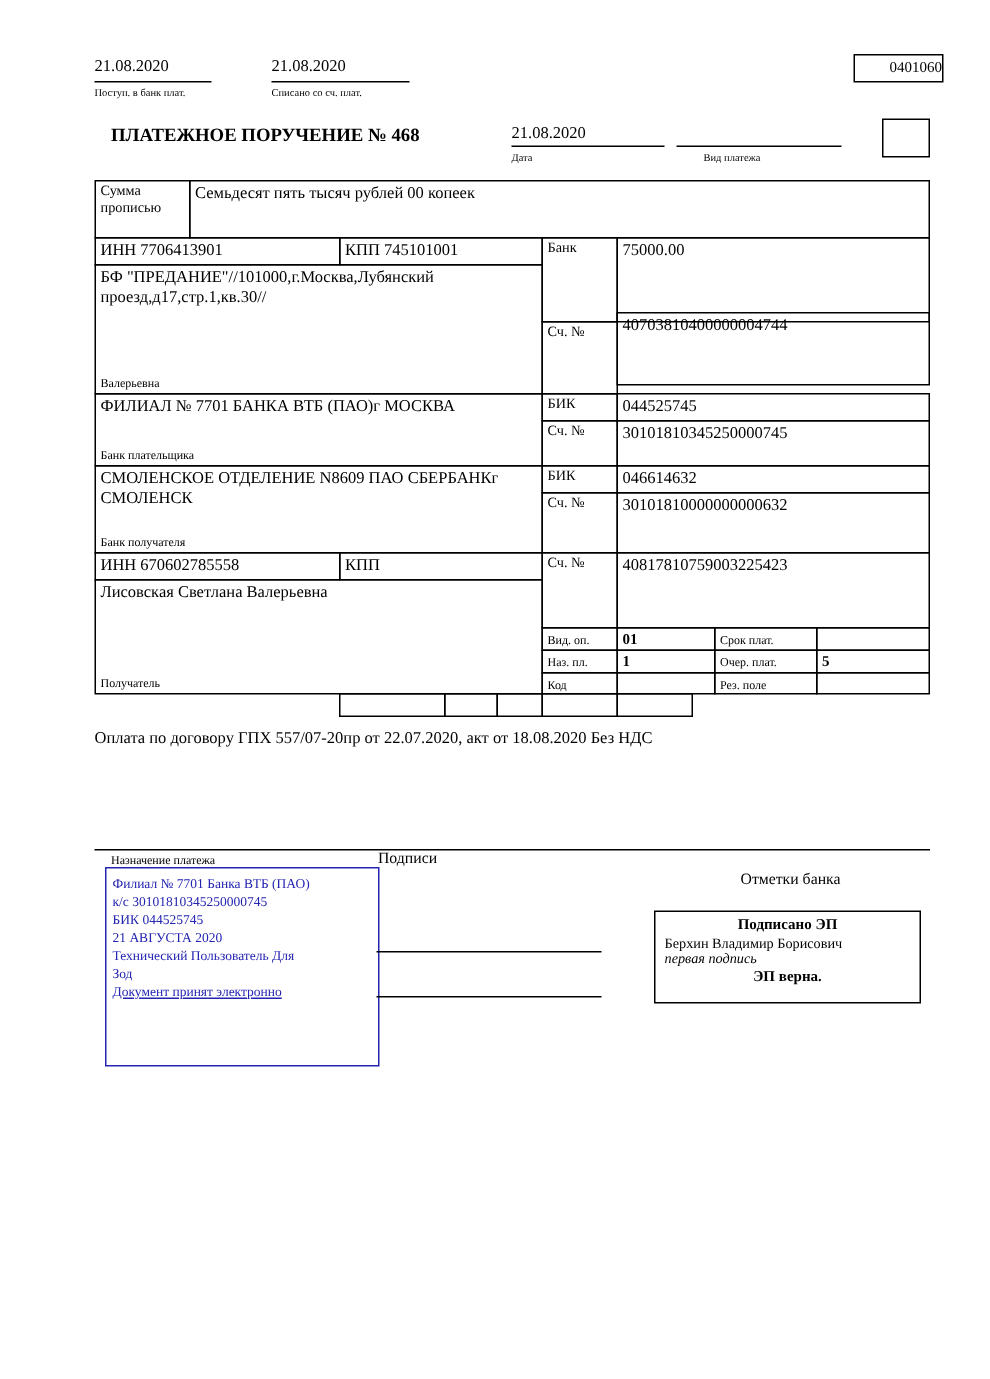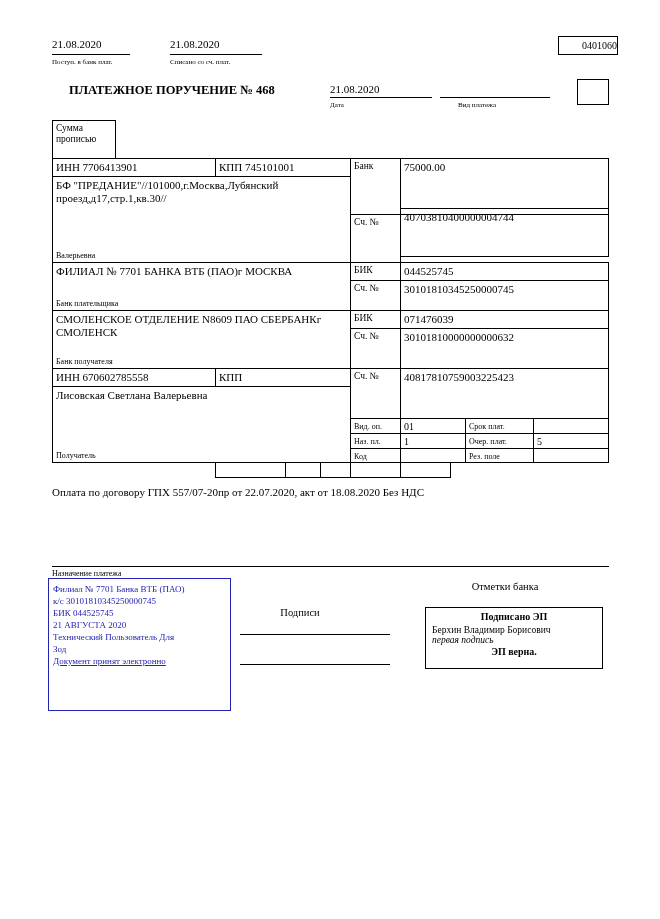--- a/index.html
+++ b/index.html
@@ -1,41 +1,41 @@
 <!DOCTYPE html>
 <html><head>
 <meta charset="utf-8">
 <style>
   * { margin:0; padding:0; box-sizing:border-box; }
   html,body { background:#ffffff; }
   body {
     width:660px; height:919px; position:relative;
     font-family:"Liberation Serif", serif; color:#000;
   }
-  .abs { position:absolute; }
+  .abs { position:absolute;margin-left:11px; }
   .v  { position:absolute; font-size:11px; line-height:13px; }
   .tiny { position:absolute; font-size:7px; line-height:8px; }
   .hline { position:absolute; height:1px; background:#000; }
   .box { position:absolute; border:1px solid #000; }
   .cell {
     position:absolute; border:1px solid #000;
     padding:2px 3px; font-size:11px; line-height:13px; overflow:hidden;
   }
   .cell.lab { font-size:9.5px; line-height:11px; }
   .cell.sm  { font-size:8px; line-height:10px; padding-top:3px; }
-  .cell.val10 { font-size:10px; line-height:11px; }
+  .cell.val10 { font-size:10px; line-height:11px;font-weight:bold; }
   .corner { position:absolute; left:3px; bottom:2px; font-size:8px; line-height:9px; }
 
   
   #rcv-date{left:52px;top:38px} #rcv-line{left:52px;top:54px;width:78px}
   #rcv-lab{left:52px;top:58px}
   #deb-date{left:170px;top:38px} #deb-line{left:170px;top:54px;width:92px}
   #deb-lab{left:170px;top:58px}
   #form-code{left:558px;top:36px;width:60px;height:19px;font-size:10px;text-align:right;line-height:17px}
-  #title{left:69px;top:83px;font-size:12.5px;font-weight:bold}
+  #title{left:52px;top:83px;font-size:12.5px;font-weight:bold}
   #doc-date{left:330px;top:83px} #doc-line{left:330px;top:97px;width:102px}
   #doc-lab{left:330px;top:101px}
   #vid-line{left:440px;top:97px;width:110px} #vid-lab{left:458px;top:101px}
   #vid-box{left:577px;top:79px;width:32px;height:26px}
 
   
   #c-amtlab{left:52px;top:120px;width:64px;height:39px}
   #c-amtval{left:115px;top:120px;width:494px;height:39px}
   #c-pinn{left:52px;top:158px;width:164px;height:19px}
   #c-pkpp{left:215px;top:158px;width:136px;height:19px}
@@ -84,21 +84,21 @@
   
   #stamp{
     left:48px;top:578px;width:183px;height:133px;
     border:1px solid #2424b2;color:#2424b2;
     font-size:9px;line-height:12px;padding:4px 4px;
   }
   #stamp p{margin:0}
   #st-date{margin-top:16px}
   #st-l4{margin-top:16px}
   #st-l6{margin-top:10px;text-decoration:underline}
-  #sig-head{left:230px;top:607px;width:140px;text-align:center;font-size:10.5px}
+  #sig-head{left:230px;top:567px;width:140px;font-size:10.5px}
   #marks-head{left:445px;top:581px;width:120px;text-align:center;font-size:10.5px}
   #sig-line1{left:240px;top:634px;width:150px}
   #sig-line2{left:240px;top:664px;width:150px}
   #esign{left:425px;top:607px;width:178px;height:62px;padding-top:3px}
   #esign .et{font-size:10px;font-weight:bold;text-align:center}
   #esign .en{font-size:9.5px;padding-left:6px;margin-top:3px}
   #esign .eo{font-size:9.5px;font-style:italic;padding-left:6px}
   #esign .ev{font-size:10px;font-weight:bold;text-align:center;margin-top:1px}
 </style>
 </head>
@@ -118,20 +118,21 @@
 
   <div class="abs" id="title">ПЛАТЕЖНОЕ ПОРУЧЕНИЕ № 468</div>
   <div class="v" id="doc-date">21.08.2020</div>
   <div class="hline" id="doc-line"></div>
   <div class="tiny" id="doc-lab">Дата</div>
   <div class="hline" id="vid-line"></div>
   <div class="tiny" id="vid-lab">Вид платежа</div>
   <div class="box" id="vid-box"></div>
 
   <div class="cell lab" id="c-amtlab">Сумма прописью</div>
+  <div class="cell" id="c-amtval">Семьдесят пять тысяч рублей 00 копеек</div>
 
   <div class="cell" id="c-pinn">ИНН 7706413901</div>
   <div class="cell" id="c-pkpp">КПП 745101001</div>
   <div class="cell lab" id="c-sumlab">Банк</div>
   <div class="cell" id="c-sumval">75000.00</div>
   <div class="cell" id="c-pname">
     <div>БФ "ПРЕДАНИЕ"//101000,г.Москва,Лубянский проезд,д17,стр.1,кв.30//</div>
     <div class="corner">Валерьевна</div>
   </div>
   <div class="cell lab" id="c-pacclab">Сч. №</div>
@@ -144,21 +145,21 @@
   <div class="cell lab" id="c-pbbiklab">БИК</div>
   <div class="cell" id="c-pbbikval">044525745</div>
   <div class="cell lab" id="c-pbacclab">Сч. №</div>
   <div class="cell" id="c-pbaccval">30101810345250000745</div>
 
   <div class="cell" id="c-rbname">
     <div>СМОЛЕНСКОЕ ОТДЕЛЕНИЕ N8609 ПАО СБЕРБАНКг СМОЛЕНСК</div>
     <div class="corner">Банк получателя</div>
   </div>
   <div class="cell lab" id="c-rbbiklab">БИК</div>
-  <div class="cell" id="c-rbbikval">071476039</div>
+  <div class="cell" id="c-rbbikval">046614632</div>
   <div class="cell lab" id="c-rbacclab">Сч. №</div>
   <div class="cell" id="c-rbaccval">30101810000000000632</div>
 
   <div class="cell" id="c-rinn">ИНН 670602785558</div>
   <div class="cell" id="c-rname">
     <div>Лисовская Светлана Валерьевна</div>
     <div class="corner">Получатель</div>
   </div>
   <div class="cell" id="c-rkpp">КПП</div>
   <div class="cell lab" id="c-racclab">Сч. №</div>

